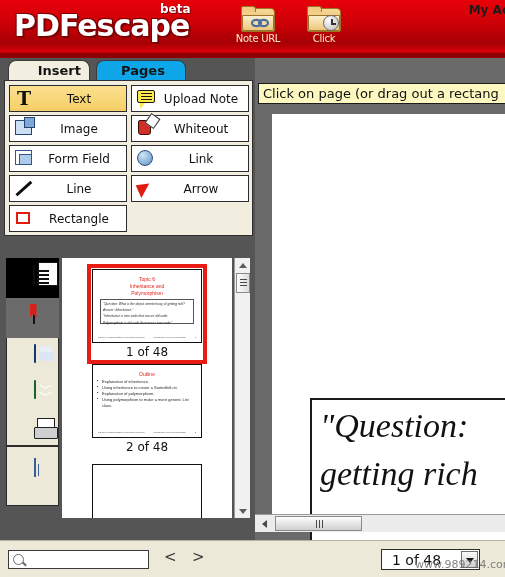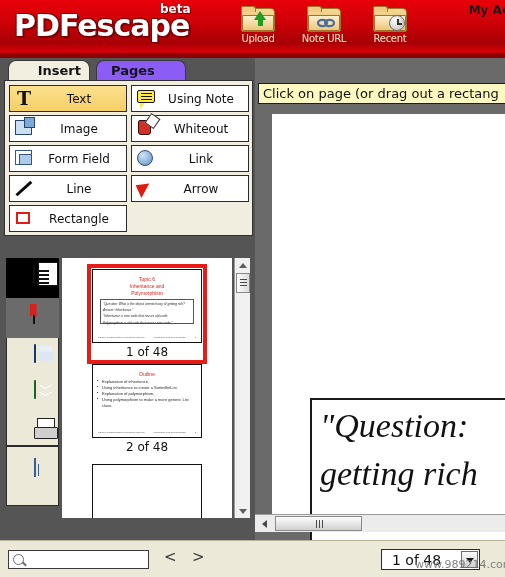--- a/index.html
+++ b/index.html
@@ -95,21 +95,21 @@
   }
   .tabs { position:absolute; left:0; top:0; height:22px; width:216px; }
   .tab-item {
     position:absolute; top:2px; height:20px;
     background:#ece9d8; border:1px solid #3a3a3a; border-bottom:none;
     border-radius:8px 8px 0 0;
     font-family:"DejaVu Sans", sans-serif; font-weight:bold; font-size:13px;
     color:#141414; text-align:center; line-height:19px; cursor:pointer;
   }
   .tab-insert { left:8px; width:82px; padding-left:14px; text-align:right; padding-right:8px; background:#f2efe1; z-index:3; }
-  .tab-pages  { left:96px; width:90px; padding-left:14px; text-align:left; padding-right:10px; background:#8b5cf6; z-index:2; }
+  .tab-pages  { left:96px; width:90px; padding-left:14px; text-align:center; padding-right:10px; background:#0ea5e9; z-index:2; }
 
   .tool-panel {
     position:absolute; left:4px; top:22px; width:249px; height:156px;
     background:#f1eee0; border:1px solid #2f2f2f;
   }
   .tool-grid { position:absolute; left:4px; top:4px; display:flex; flex-wrap:wrap; gap:3px 4px; width:241px; }
   .tool-btn {
     width:118px; height:27px; background:#ffffff; border:1px solid #2b2b2b;
     display:flex; align-items:center; cursor:pointer; position:relative;
   }
@@ -256,47 +256,37 @@
   <div class="header">
     <div class="logo"><span class="pdf">PDF</span><span>escape</span></div>
     <div class="beta">beta</div>
 
     <div class="hdr-tools">
       <div class="hdr-btn">
         <div class="folder">
           <div class="back"></div>
             <div class="tab"></div>
             <div class="front"></div>
-          <div class="badge-arrow"></div>
-            <div class="badge-arrow-stem"></div>
-        </div>
-        <span class="lbl">Upload</span>
-      </div>
-      <div class="hdr-btn">
-        <div class="folder">
-          <div class="back"></div>
-            <div class="tab"></div>
-            <div class="front"></div>
           <svg class="badge-link" viewBox="0 0 20 12">
               <g fill="none" stroke="#4a6f9e" stroke-width="2.2">
                 <ellipse cx="6.5" cy="6" rx="4.5" ry="3.2"></ellipse>
                 <ellipse cx="13.5" cy="6" rx="4.5" ry="3.2"></ellipse>
               </g>
             </svg>
         </div>
         <span class="lbl">Note URL</span>
       </div>
       <div class="hdr-btn">
         <div class="folder">
           <div class="back"></div>
             <div class="tab"></div>
             <div class="front"></div>
           <div class="badge-clock"></div>
         </div>
-        <span class="lbl">Recent</span>
+        <span class="lbl">Click</span>
       </div>
     </div>
 
     <div class="myaccount">My Ac</div>
   </div>
 
   <div class="left-panel">
 
     <div class="tabs">
       <div class="tab-item tab-insert">Insert</div>
@@ -309,21 +299,21 @@
         <div class="tool-btn active">
           <div class="ic ic-text">T</div>
           <div class="tl">Text</div>
         </div>
         <div class="tool-btn">
           <div class="ic">
               <span class="ic-note">
                 <i></i>
               </span>
             </div>
-          <div class="tl">Using Note</div>
+          <div class="tl">Upload Note</div>
         </div>
 
         <div class="tool-btn">
           <div class="ic">
               <span class="ic-img"></span>
             </div>
           <div class="tl">Image</div>
         </div>
         <div class="tool-btn">
           <div class="ic">

